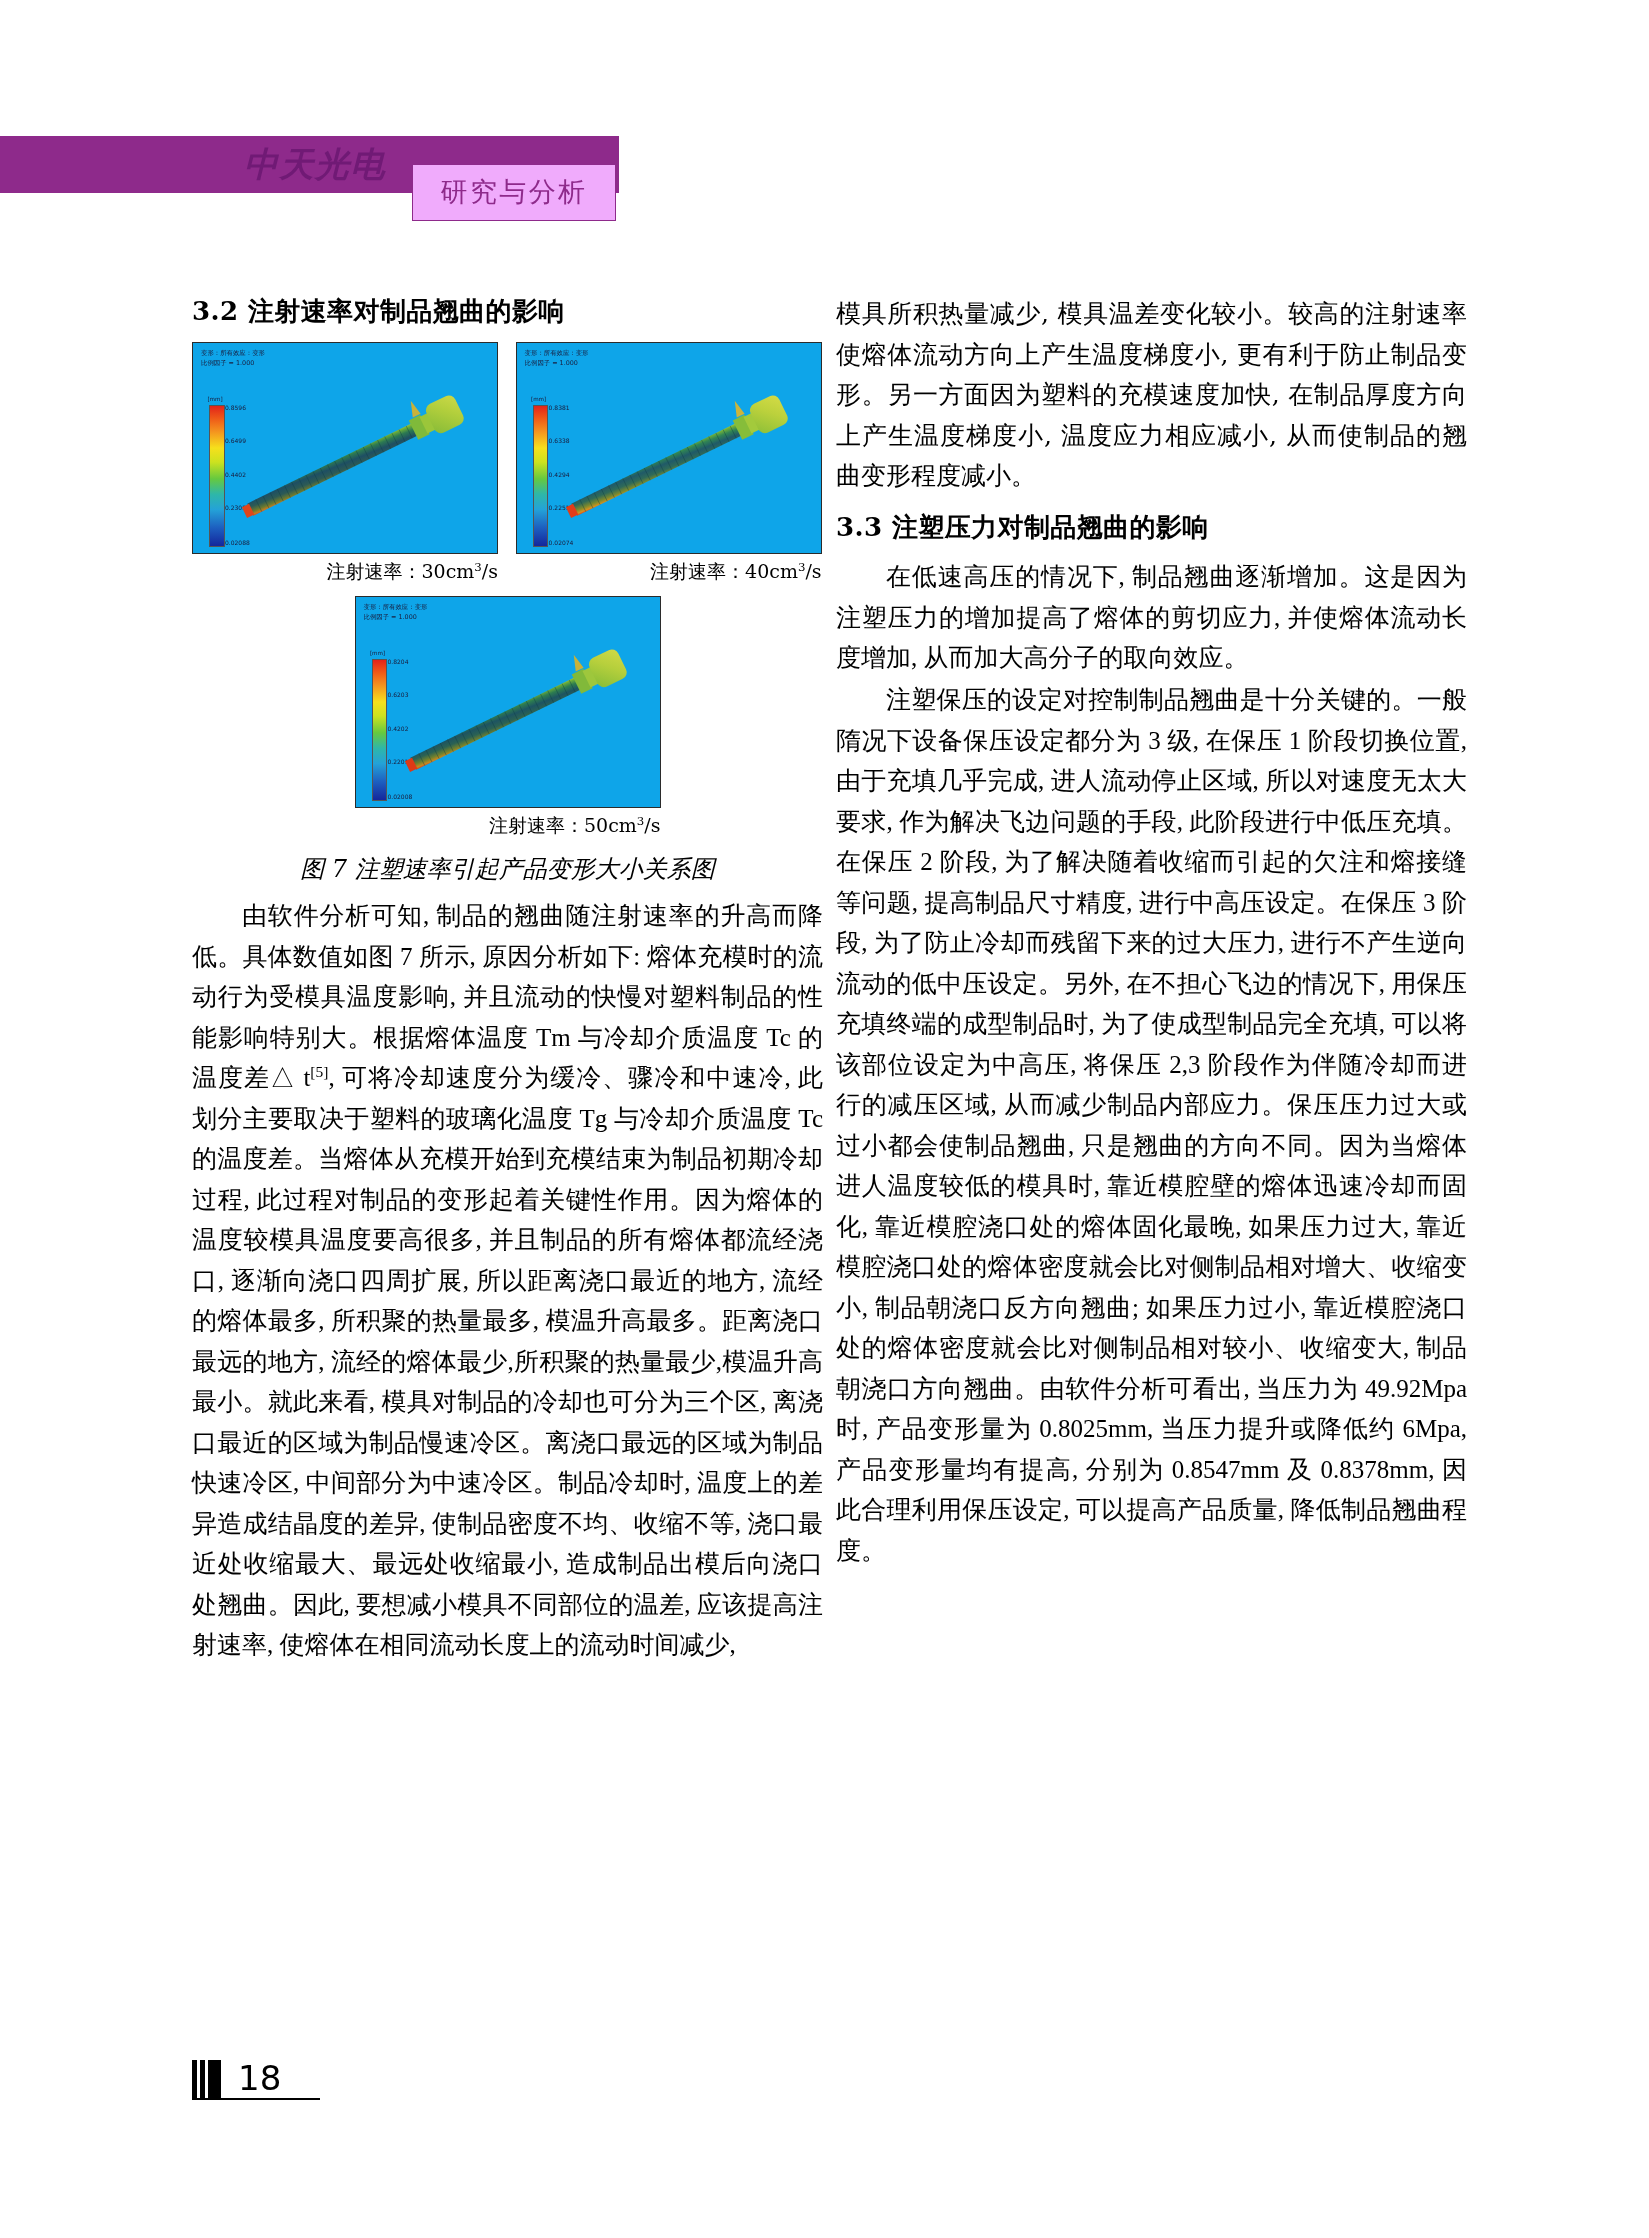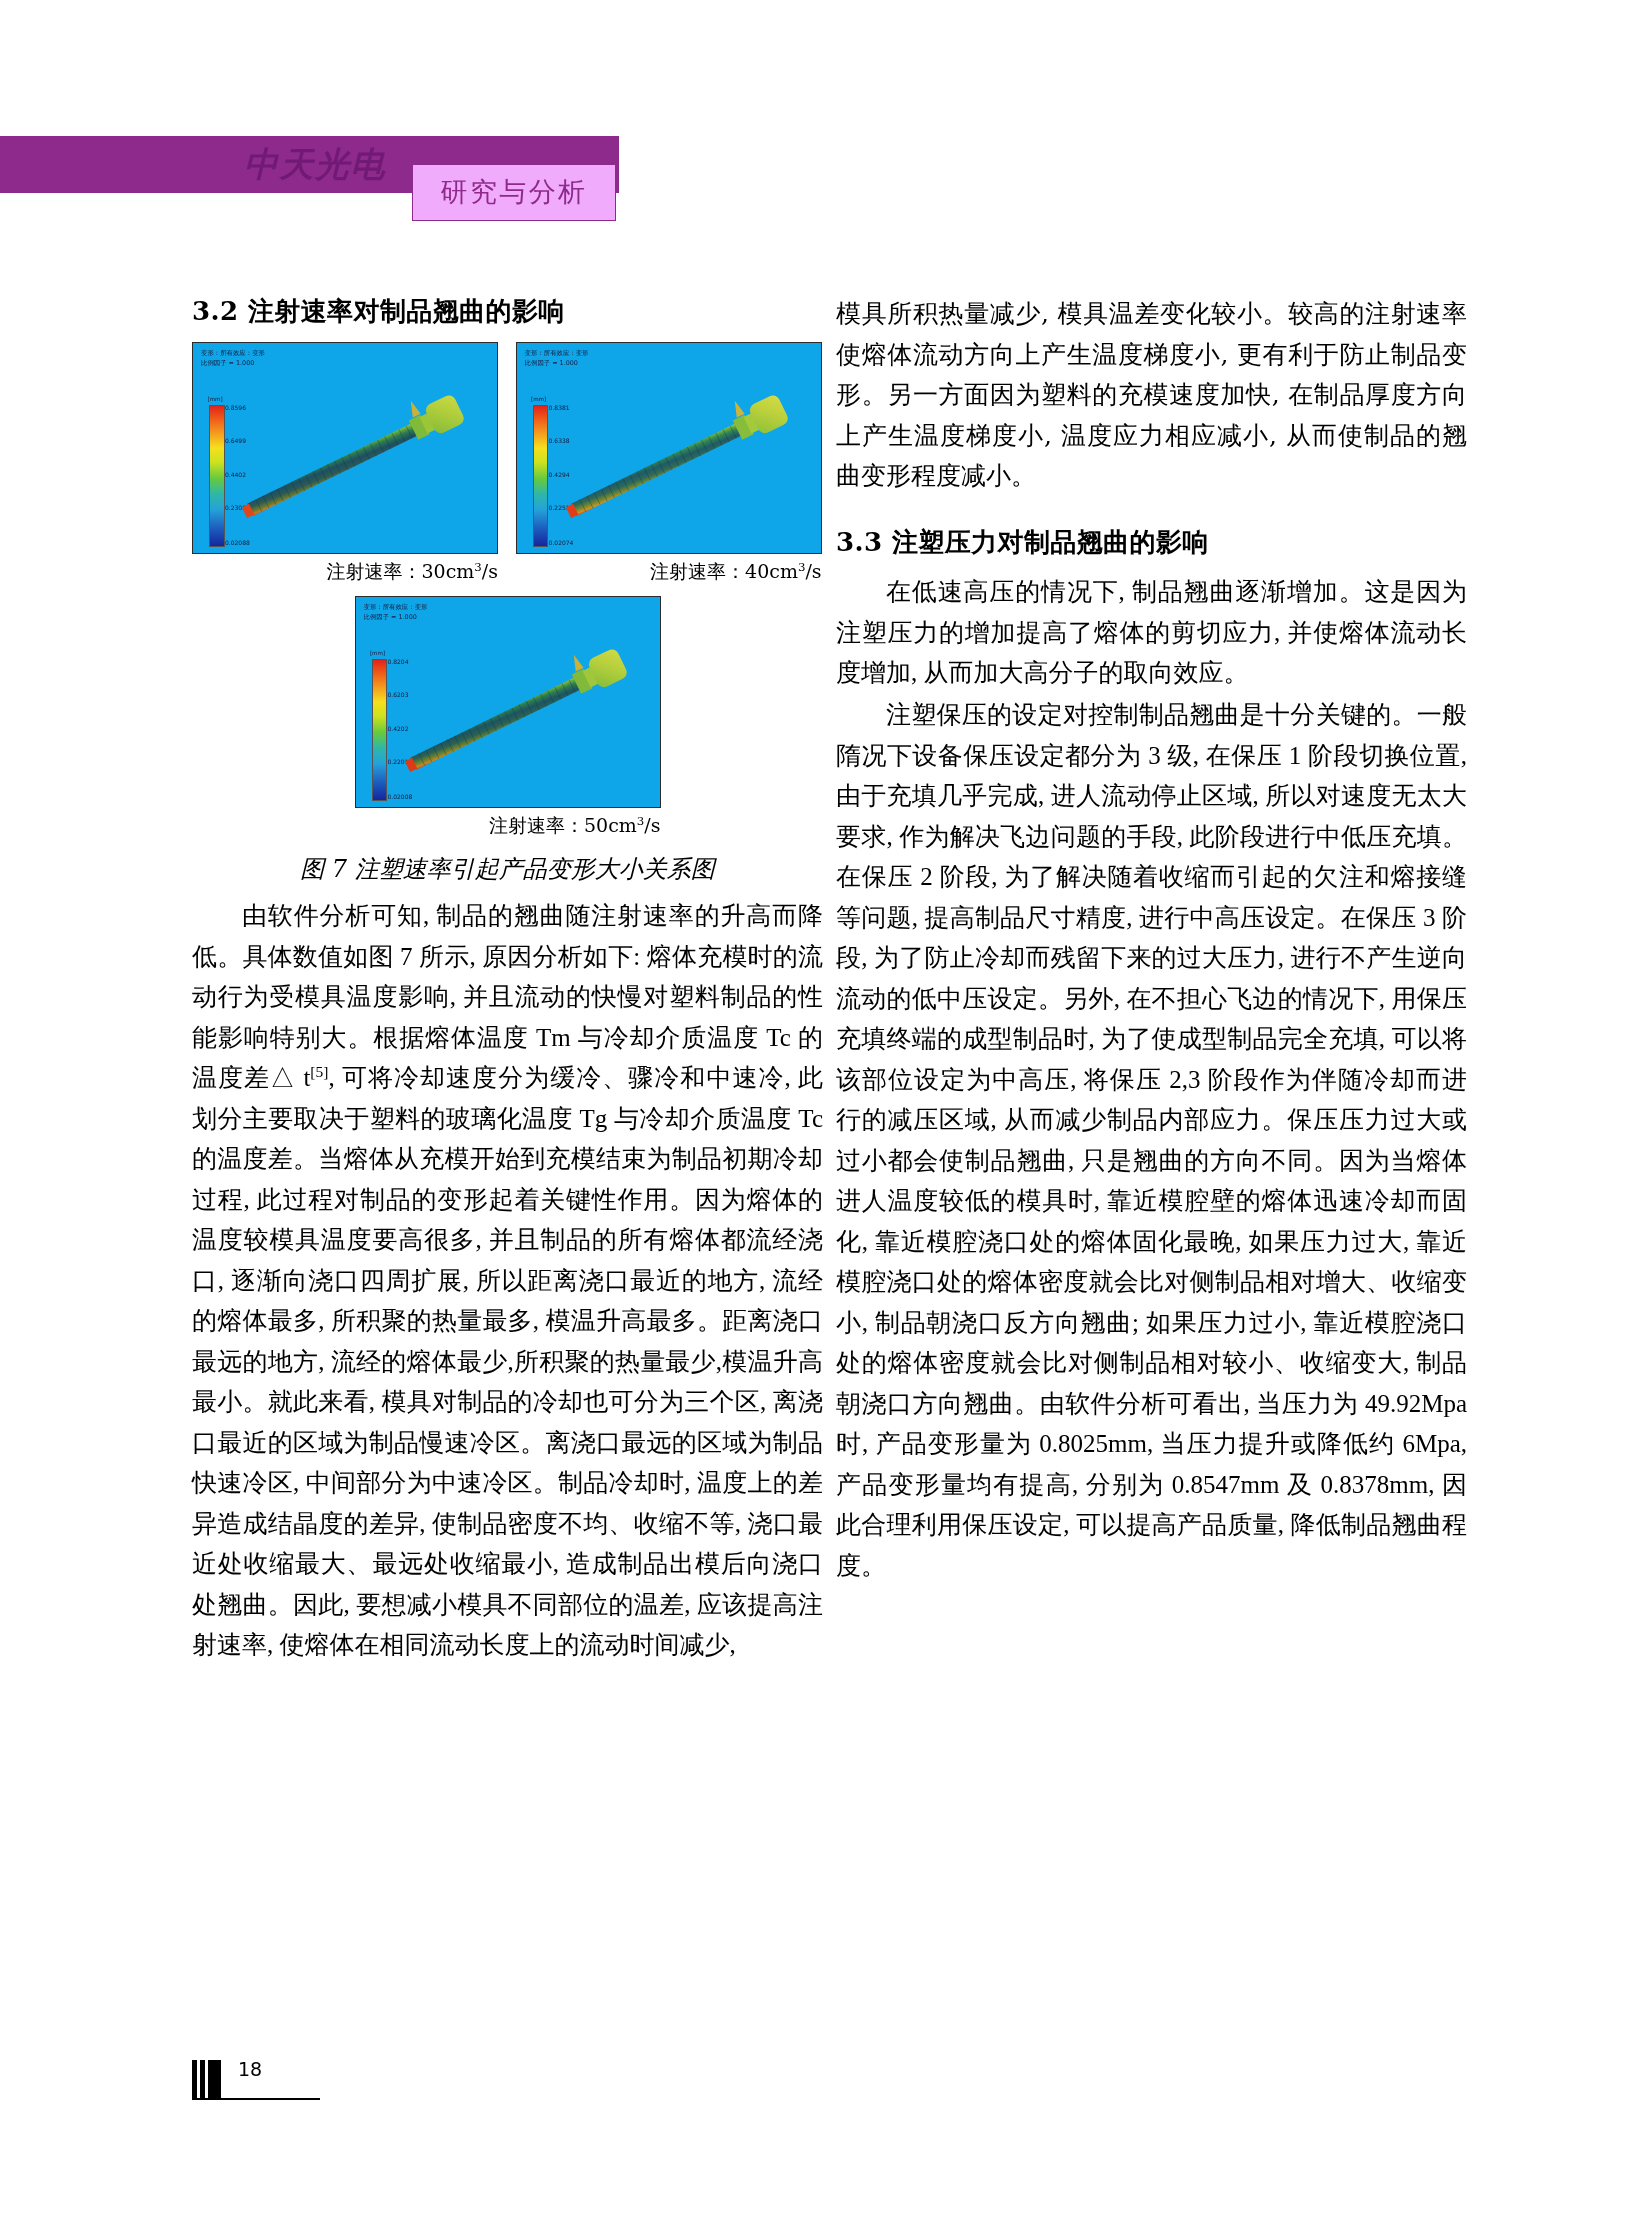--- a/index.html
+++ b/index.html
@@ -188,21 +188,21 @@
   }
   .footer-bars i { display:block; background:#000; }
   .footer-bars i:nth-child(1){ width:4.8px;  height:38px; }
   .footer-bars i:nth-child(2){ width:4.8px;  height:38px; }
   .footer-bars i:nth-child(3){ width:12.8px; height:38px; }
   .footer-pageno {
     position: absolute;
     left: 46px;
     top: 3.2px;
     font-family: "DejaVu Sans", "Liberation Sans", sans-serif;
-    font-size: 19px;
+    font-size: 34px;
     color: #000;
   }
   .footer-rule {
     position: absolute;
     left: 0;
     top: 43px;
     width: 128px;
     height: 1.6px;
     background: #000;
   }
@@ -426,21 +426,21 @@
   <div class="fig-title">图 7 注塑速率引起产品变形大小关系图</div>
 
   <p class="body-text indent"><span>由软件分析可知, 制品的翘曲随注射速率的升高而降低。具体数值如图 7 所示, 原因分析如下: 熔体充模时的流动行为受模具温度影响, 并且流动的快慢对塑料制品的性能影响特别大。根据熔体温度 Tm 与冷却介质温度 Tc 的温度差△ t</span><sup class="ref">[5]</sup><span>, 可将冷却速度分为缓冷、骤冷和中速冷, 此划分主要取决于塑料的玻璃化温度 Tg 与冷却介质温度 Tc 的温度差。当熔体从充模开始到充模结束为制品初期冷却过程, 此过程对制品的变形起着关键性作用。因为熔体的温度较模具温度要高很多, 并且制品的所有熔体都流经浇口, 逐渐向浇口四周扩展, 所以距离浇口最近的地方, 流经的熔体最多, 所积聚的热量最多, 模温升高最多。距离浇口最远的地方, 流经的熔体最少,所积聚的热量最少,模温升高最小。就此来看, 模具对制品的冷却也可分为三个区, 离浇口最近的区域为制品慢速冷区。离浇口最远的区域为制品快速冷区, 中间部分为中速冷区。制品冷却时, 温度上的差异造成结晶度的差异, 使制品密度不均、收缩不等, 浇口最近处收缩最大、最远处收缩最小, 造成制品出模后向浇口处翘曲。因此, 要想减小模具不同部位的温差, 应该提高注射速率, 使熔体在相同流动长度上的流动时间减少,</span></p>
 
 </div>
 
 <div class="col col-right">
 
   <p class="body-text">模具所积热量减少, 模具温差变化较小。较高的注射速率使熔体流动方向上产生温度梯度小, 更有利于防止制品变形。另一方面因为塑料的充模速度加快, 在制品厚度方向上产生温度梯度小, 温度应力相应减小, 从而使制品的翘曲变形程度减小。</p>
 
-  <h2 class="sec-title" style="margin-top:28px">3.3 注塑压力对制品翘曲的影响</h2>
+  <h2 class="sec-title" style="margin-top:13px">3.3 注塑压力对制品翘曲的影响</h2>
 
   <p class="body-text indent">在低速高压的情况下, 制品翘曲逐渐增加。这是因为注塑压力的增加提高了熔体的剪切应力, 并使熔体流动长度增加, 从而加大高分子的取向效应。</p>
 
 
   <p class="body-text indent">注塑保压的设定对控制制品翘曲是十分关键的。一般隋况下设备保压设定都分为 3 级, 在保压 1 阶段切换位置, 由于充填几乎完成, 进人流动停止区域, 所以对速度无太大要求, 作为解决飞边问题的手段, 此阶段进行中低压充填。在保压 2 阶段, 为了解决随着收缩而引起的欠注和熔接缝等问题, 提高制品尺寸精度, 进行中高压设定。在保压 3 阶段, 为了防止冷却而残留下来的过大压力, 进行不产生逆向流动的低中压设定。另外, 在不担心飞边的情况下, 用保压充填终端的成型制品时, 为了使成型制品完全充填, 可以将该部位设定为中高压, 将保压 2,3 阶段作为伴随冷却而进行的减压区域, 从而减少制品内部应力。保压压力过大或过小都会使制品翘曲, 只是翘曲的方向不同。因为当熔体进人温度较低的模具时, 靠近模腔壁的熔体迅速冷却而固化, 靠近模腔浇口处的熔体固化最晚, 如果压力过大, 靠近模腔浇口处的熔体密度就会比对侧制品相对增大、收缩变小, 制品朝浇口反方向翘曲; 如果压力过小, 靠近模腔浇口处的熔体密度就会比对侧制品相对较小、收缩变大, 制品朝浇口方向翘曲。由软件分析可看出, 当压力为 49.92Mpa 时, 产品变形量为 0.8025mm, 当压力提升或降低约 6Mpa,产品变形量均有提高, 分别为 0.8547mm 及 0.8378mm, 因此合理利用保压设定, 可以提高产品质量, 降低制品翘曲程度。</p>
 
 </div>
 
 <div class="footer">
   <div class="footer-bars">

